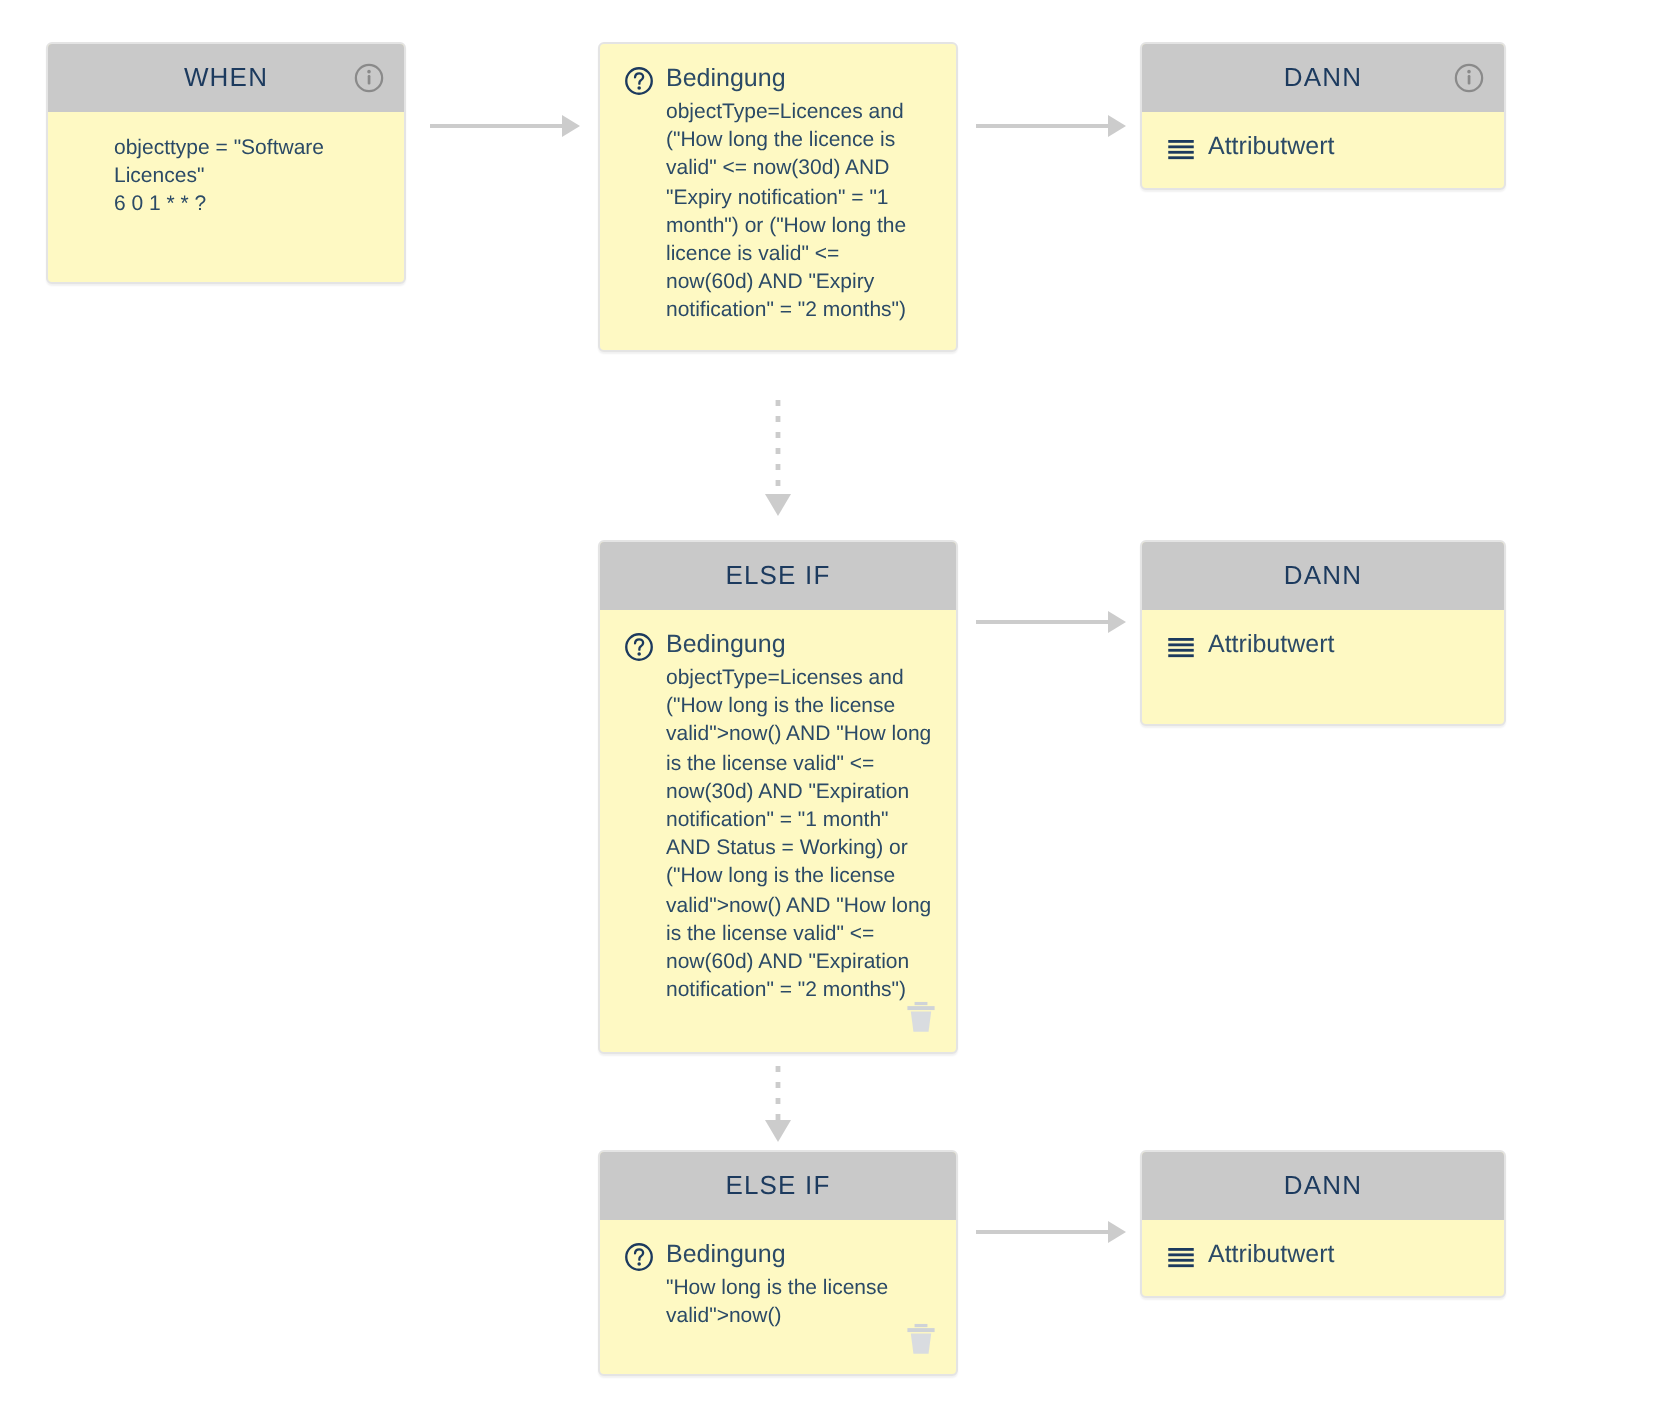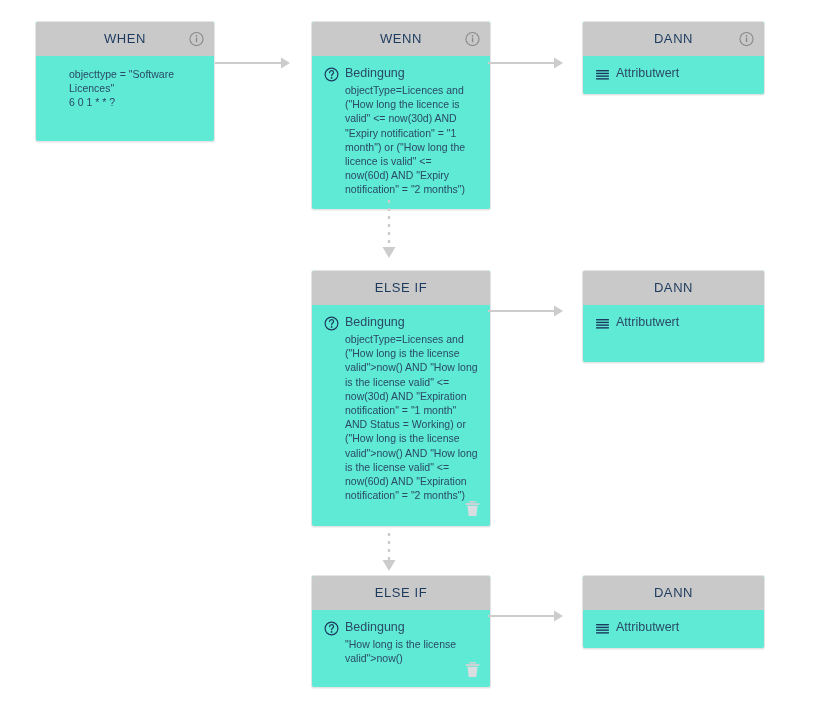--- a/index.html
+++ b/index.html
@@ -17,26 +17,25 @@
   }
   #canvas {
     position: relative;
     width: 830px;
     height: 705px;
   }
 
   
   .card {
     position: absolute;
-    background: #5eead4;
+    background: #fef9c3;
     border: 1px solid #e4e4e4;
     border-radius: 3px;
     box-sizing: border-box;
     box-shadow: 0 1px 1px rgba(0,0,0,0.06);
-    margin-left: 12px;
   }
   .card-header {
     position: relative;
     height: 34px;
     background: #c9c9c9;
     display: flex;
     align-items: center;
     justify-content: center;
     border-top-left-radius: 2px;
     border-top-right-radius: 2px;
@@ -134,30 +133,20 @@
   </div>
 
   <div class="connector" style="left:215px; top:56px; width:76px; height:14px;">
     <svg width="76" height="14" viewBox="0 0 76 14">
       <line x1="0" y1="7" x2="66" y2="7" stroke="#cccccc" stroke-width="2"></line>
       <polygon points="66,1.5 75,7 66,12.5" fill="#cccccc"></polygon>
     </svg>
   </div>
 
   <div class="card" style="left:299px; top:21px; width:180px;">
-    <div class="card-header">
-      <span class="card-title">WENN</span>
-      <span class="info-icon">
-        <svg width="15" height="15" viewBox="0 0 16 16">
-          <circle cx="8" cy="8" r="7" fill="none" stroke="#8a8a8a" stroke-width="1.2"></circle>
-          <circle cx="8" cy="4.6" r="0.95" fill="#8a8a8a"></circle>
-          <rect x="7.3" y="6.4" width="1.45" height="5.1" rx="0.6" fill="#8a8a8a"></rect>
-        </svg>
-      </span>
-    </div>
     <div class="card-body" style="min-height:130px;">
       <div class="item-row">
         <span class="item-icon">
           <svg width="15" height="15" viewBox="0 0 16 16">
             <circle cx="8" cy="8" r="6.8" fill="none" stroke="#1c3a5e" stroke-width="1.25"></circle>
             <path d="M5.9 6.0c0.1-1.3 1.1-2.1 2.2-2.1 1.2 0 2.1 0.8 2.1 1.9 0 1.0-0.6 1.4-1.3 1.9-0.5 0.4-0.7 0.7-0.7 1.4v0.3" fill="none" stroke="#1c3a5e" stroke-width="1.25" stroke-linecap="round"></path>
             <circle cx="8.1" cy="11.7" r="0.95" fill="#1c3a5e"></circle>
           </svg>
         </span>
         <span class="item-label">Bedingung</span>

